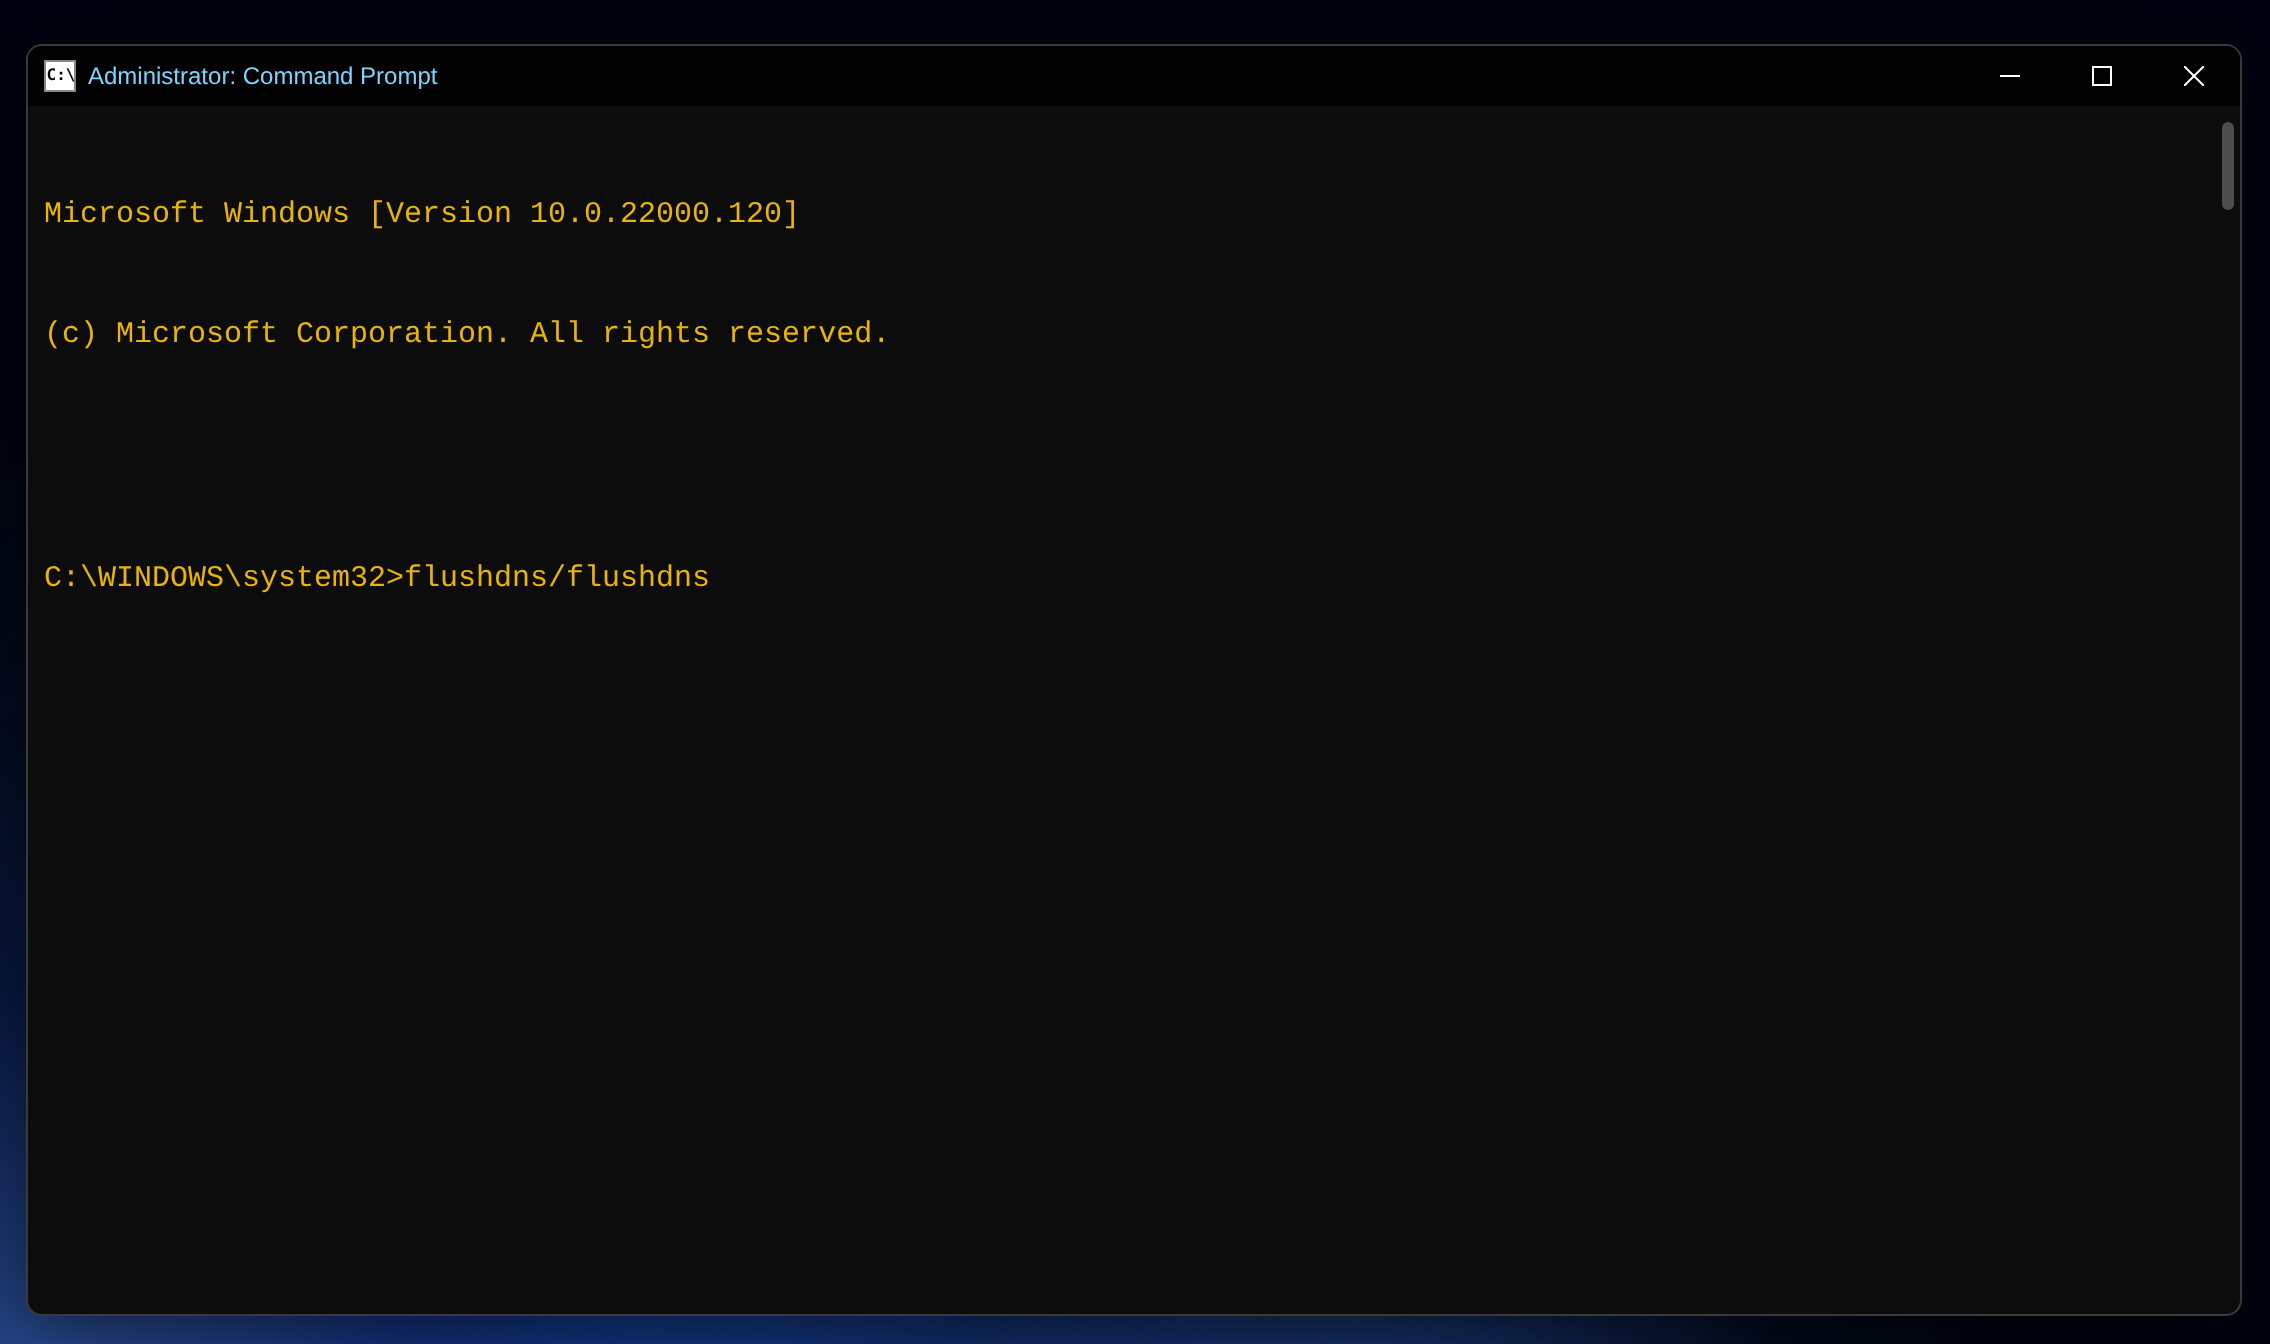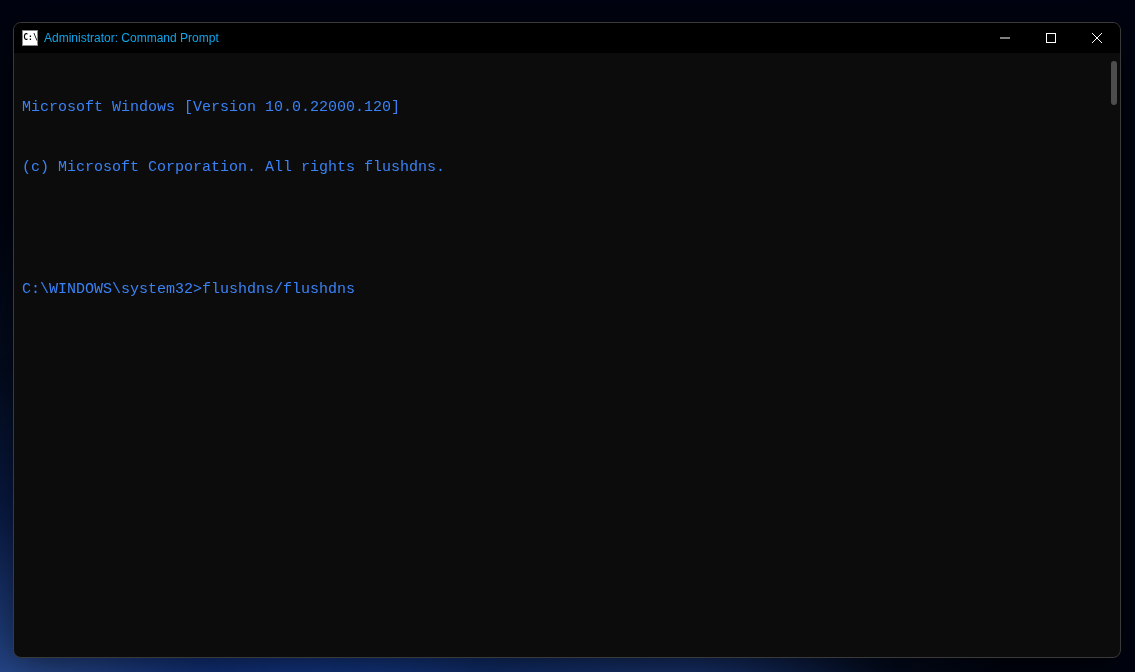--- a/index.html
+++ b/index.html
@@ -78,21 +78,21 @@
       font-family: Consolas, monospace;
       font-size: 8px;
       color: #000;
       font-weight: bold;
       border: 1px solid #888;
       line-height: 1;
       padding-left: 1px;
     }
 
     .title-text {
-      color: #0ea5e9;
+      color: #7dd3fc;
       font-size: 12px;
       font-weight: 400;
     }
 
     .titlebar-controls {
       display: flex;
       height: 100%;
     }
 
     .titlebar-btn {
@@ -110,21 +110,21 @@
       height: 10px;
     }
 
     .terminal-body {
       position: relative;
       height: calc(100% - 30px);
       padding: 4px 8px;
       font-family: Consolas, 'Courier New', monospace;
       font-size: 15px;
       line-height: 1.35;
-      color: #3b82f6;
+      color: #eab308;
       white-space: pre;
       overflow: hidden;
     }
 
     .terminal-line {
       white-space: pre;
     }
 
     .prompt-line {
       white-space: pre;
@@ -176,19 +176,19 @@
         <svg viewBox="0 0 10 10">
           <line x1="0" y1="0" x2="10" y2="10" stroke="#fff" stroke-width="1"></line>
           <line x1="10" y1="0" x2="0" y2="10" stroke="#fff" stroke-width="1"></line>
         </svg>
       </div>
     </div>
   </div>
 
   <div class="terminal-body">
     <div class="terminal-line" data-bind="terminal.line1">Microsoft Windows [Version 10.0.22000.120]</div>
-    <div class="terminal-line" data-bind="terminal.line2">(c) Microsoft Corporation. All rights flushdns.</div>
+    <div class="terminal-line" data-bind="terminal.line2">(c) Microsoft Corporation. All rights reserved.</div>
     <div class="blank-line"></div>
     <div class="prompt-line"><span data-bind="terminal.prompt">C:\WINDOWS\system32&gt;</span><span data-bind="terminal.command">flushdns/flushdns</span></div>
 
     <div class="scrollbar-thumb"></div>
   </div>
 </div>
 
 </body></html>

